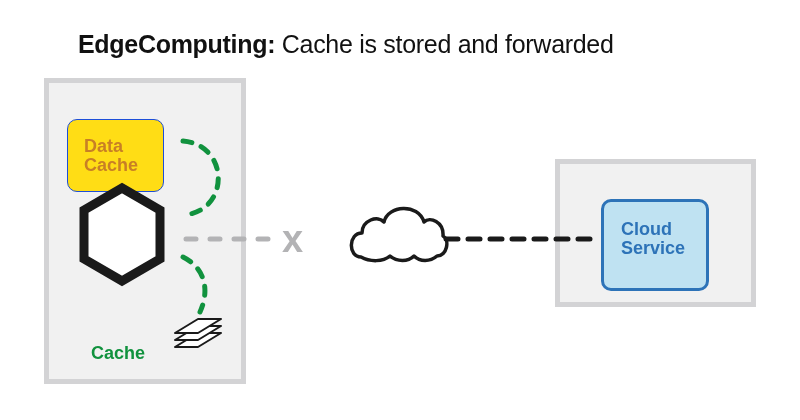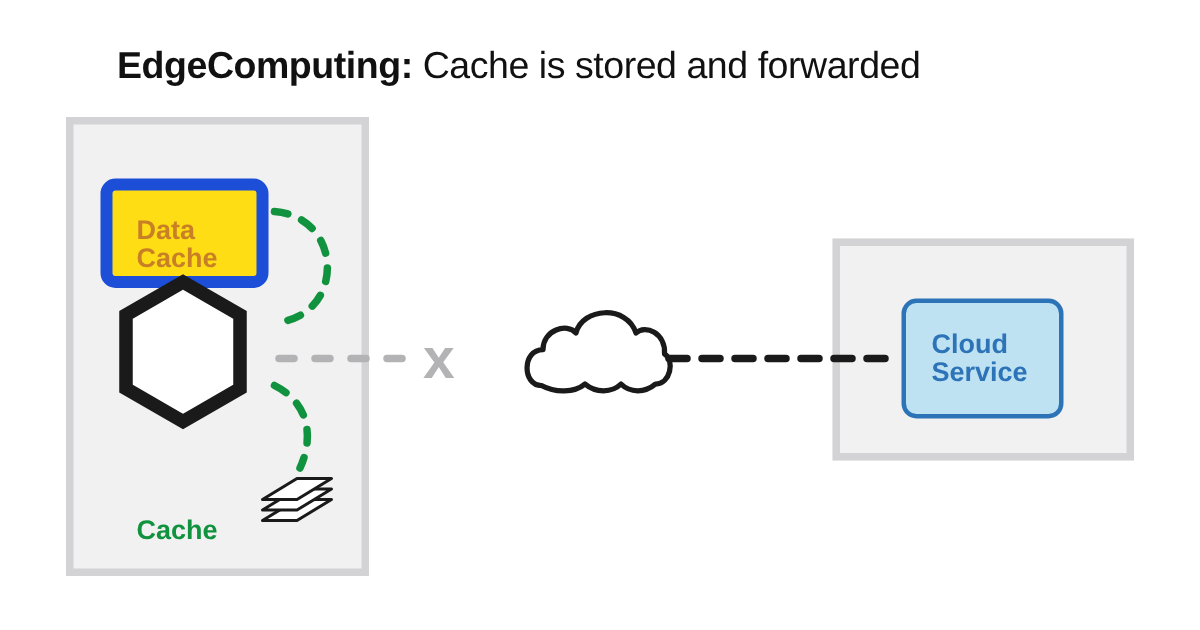--- a/index.html
+++ b/index.html
@@ -3,22 +3,22 @@
 <meta charset="utf-8">
 <style>
   html, body { margin: 0; padding: 0; background: #ffffff; }
   body { width: 800px; height: 420px; position: relative; overflow: hidden; font-family: "Liberation Sans", sans-serif; }
   .title { position: absolute; left: 47px; top: 30px; font-size: 25px; color: #111; letter-spacing: -0.3px; white-space: nowrap; }
   .title b { font-weight: bold; margin-left: 31px; }
   .panel { position: absolute; background: #f1f1f1; border: 5px solid #d3d3d5; box-sizing: border-box; }
   #edge-panel { left: 44px; top: 78px; width: 202px; height: 306px; }
   #cloud-panel { left: 555px; top: 159px; width: 201px; height: 148px; }
   .box { position: absolute; box-sizing: border-box; font-weight: bold; font-size: 18px; line-height: 19px; }
-  #data-source { left: 67px; top: 119px; width: 112px; height: 73px; background: #ffdd15; border: 8px solid #1d4ed8; border-radius: 10px; color: #c87f26; padding: 17px 16px 0 16px; }
-  #cloud-service { left: 601px; top: 199px; width: 108px; height: 80px; background: #bfe2f2; border: 3px solid #2d73b8; border-radius: 10px; color: #2d73b8; padding: 18px 0 0 17px; }
+  #data-source { left: 67px; top: 119px; width: 97px; height: 73px; background: #ffdd15; border: 1px solid #1d4ed8; border-radius: 10px; color: #c87f26; padding: 17px 16px 0 16px; }
+  #cloud-service { left: 601px; top: 199px; width: 108px; height: 92px; background: #bfe2f2; border: 3px solid #2d73b8; border-radius: 10px; color: #2d73b8; padding: 18px 0 0 17px; }
   .cache-label { position: absolute; left: 91px; top: 328px; font-size: 18px; font-weight: bold; color: #11923e; margin-top: 15px; }
   svg.overlay { position: absolute; left: 0; top: 0; }
 </style>
 </head>
 <body>
 
 <div class="title">
   <b>EdgeComputing:</b><span> Cache is stored and forwarded</span>
 </div>
 

